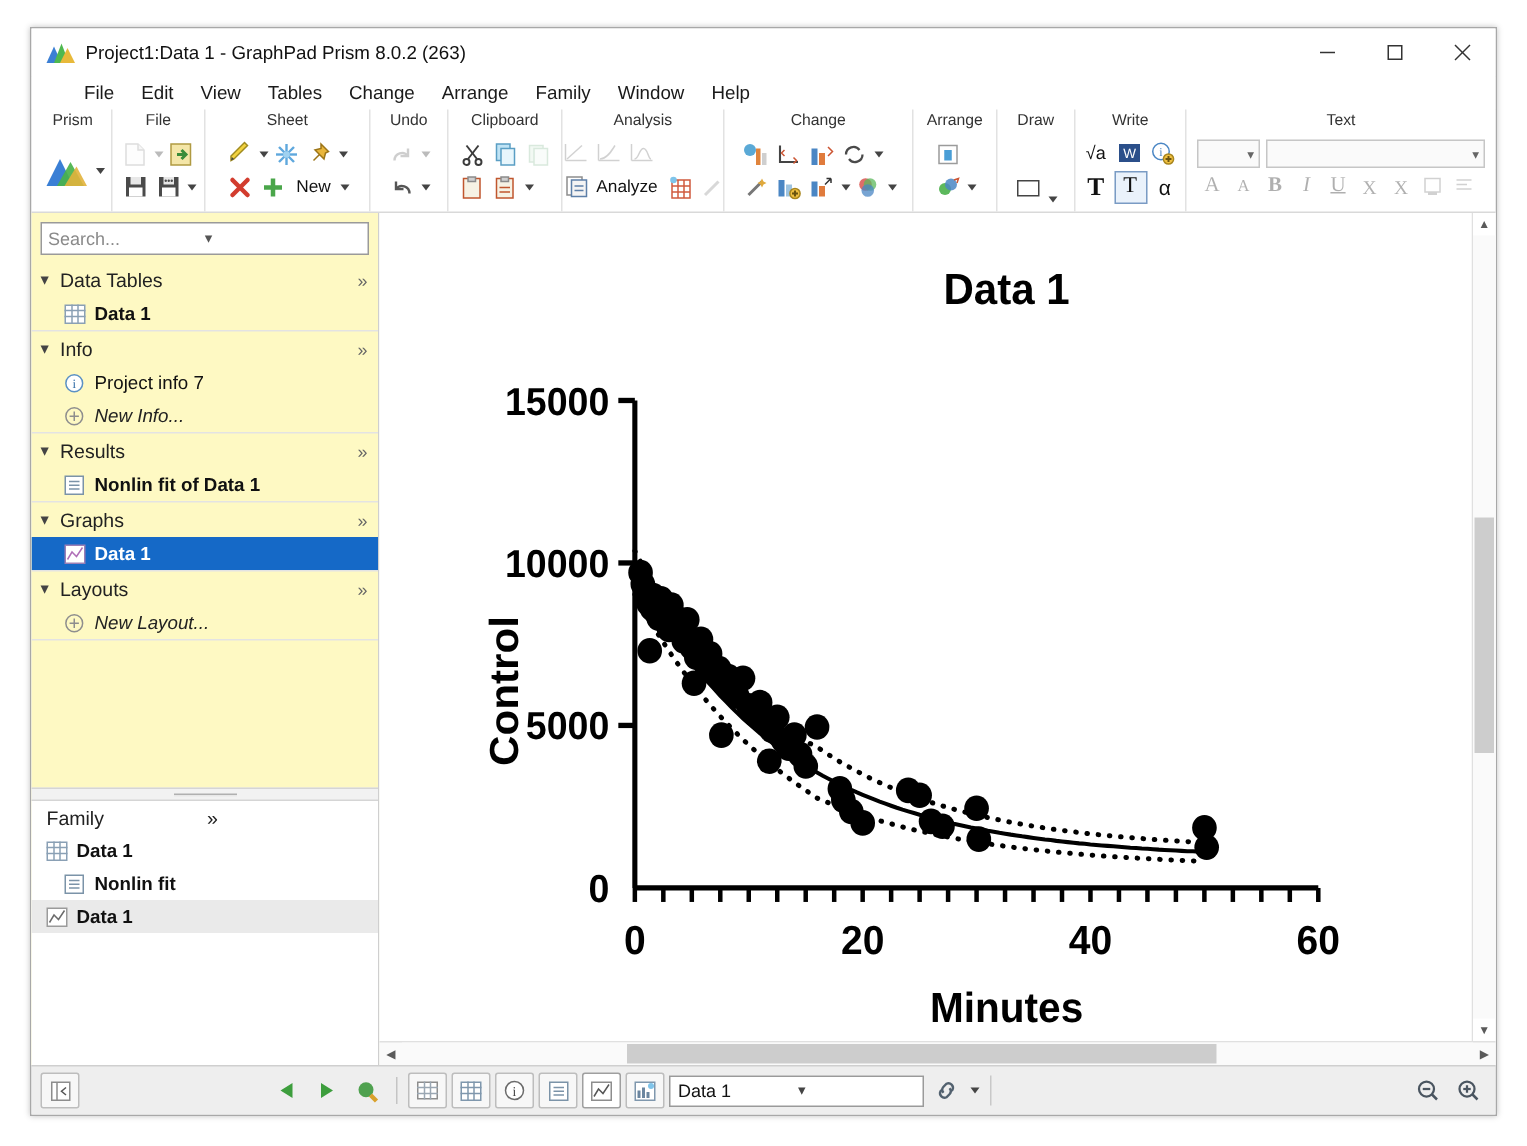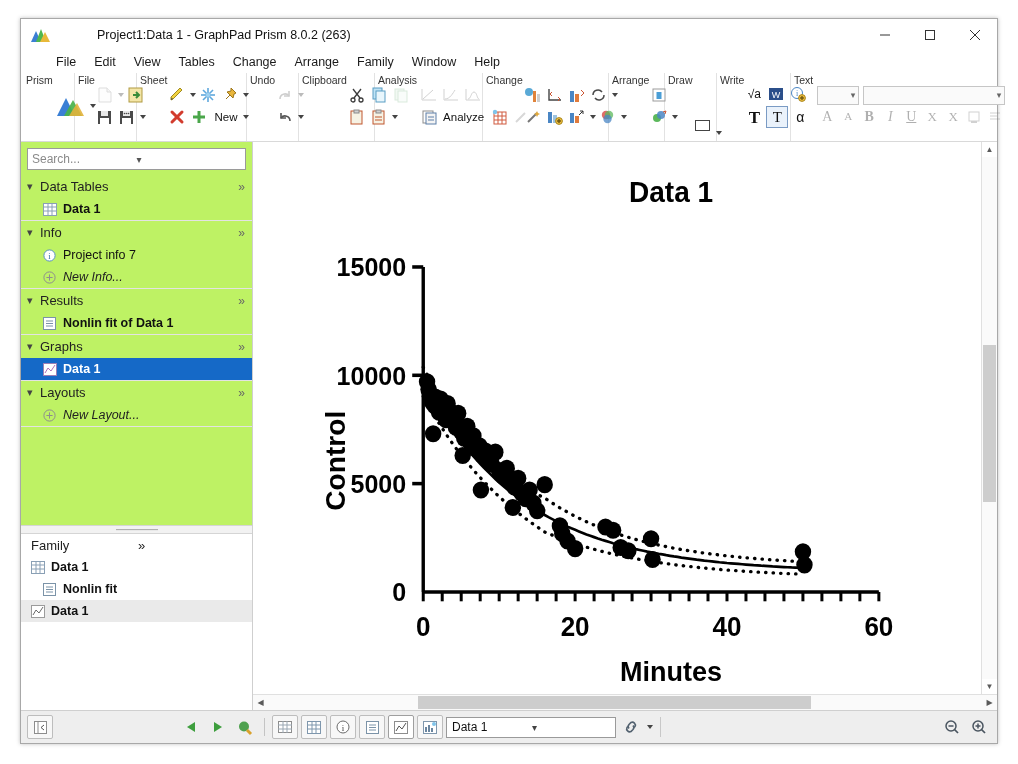--- a/index.html
+++ b/index.html
@@ -9,52 +9,52 @@
     background:#ffffff;
     -webkit-font-smoothing:antialiased;
   }
   .app{
     position:absolute;left:20px;top:18px;width:978px;height:726px;
     background:#ffffff;border:1px solid #a8a8a8;box-sizing:border-box;
     display:flex;flex-direction:column;
     box-shadow:0 0 4px rgba(0,0,0,.25);
   }
   
-  .titlebar{height:32px;display:flex;align-items:center;background:#fff;flex:0 0 auto;gap:40px;}
+  .titlebar{height:32px;display:flex;align-items:center;background:#fff;flex:0 0 auto;}
   .tb-icon{width:18px;height:14px;margin-left:10px;margin-right:8px;position:relative;}
   .tb-icon i{position:absolute;bottom:0;width:0;height:0;border-style:solid;}
   .tb-i1{left:0;border-width:0 5px 11px 5px;border-color:transparent transparent #3b7fd4 transparent;}
   .tb-i2{left:5px;border-width:0 5px 13px 5px;border-color:transparent transparent #4fb84f transparent;}
   .tb-i3{left:9px;border-width:0 5px 10px 5px;border-color:transparent transparent #e8b93a transparent;}
   .tb-title{font-size:12.5px;color:#111;flex:1;}
   .wbtns{display:flex;height:32px;}
   .wbtn{width:45px;height:32px;display:flex;align-items:center;justify-content:center;color:#222;font-size:13px;}
   .wbtn svg{display:block;}
   
   .menubar{height:22px;display:flex;align-items:center;padding-left:26px;gap:0;flex:0 0 auto;background:#fff;}
   .menu-item{font-size:12.5px;color:#1a1a1a;padding:2px 9px;}
   
   .ribbon{flex:0 0 auto;background:#fff;border-bottom:1px solid #d9d9d9;display:flex;height:68px;padding-left:2px;}
-  .rgroup{display:flex;flex-direction:row;border-right:1px solid #e2e2e2;padding:0 3px;height:68px;box-sizing:border-box;}
+  .rgroup{display:flex;flex-direction:column;border-right:1px solid #e2e2e2;padding:0 3px;height:68px;box-sizing:border-box;}
   .rgroup:last-child{border-right:none;}
   .rlabel{font-size:10.5px;color:#333;text-align:center;height:15px;line-height:15px;}
   .rbody{flex:1;display:flex;align-items:center;justify-content:center;gap:2px;padding-bottom:2px;}
   .rcol{display:flex;flex-direction:column;justify-content:center;gap:2px;}
   .rrow{display:flex;align-items:center;gap:2px;}
   .ic{width:20px;height:20px;display:flex;align-items:center;justify-content:center;position:relative;}
   .ic.lg{width:34px;height:34px;}
   .caret{width:0;height:0;border-left:3px solid transparent;border-right:3px solid transparent;border-top:4px solid #444;margin-left:1px;}
   .caret.dim{border-top-color:#bbb;}
   .dis{opacity:.33;}
   .abtn{display:flex;align-items:center;gap:3px;font-size:11.5px;color:#111;padding:1px 3px;}
   .txtfield{height:19px;border:1px solid #c6c6c6;background:#fafafa;display:flex;align-items:center;justify-content:flex-end;padding-right:3px;box-sizing:border-box;}
   .glyph{font-size:14px;color:#111;line-height:1;}
   
   .main{flex:1;display:flex;min-height:0;background:#f0f0f0;}
-  .nav{width:232px;display:flex;flex-direction:column;background:#bef264;border-right:1px solid #cfcfcf;box-sizing:border-box;}
+  .nav{width:232px;display:flex;flex-direction:column;background:#fef9c3;border-right:1px solid #cfcfcf;box-sizing:border-box;}
   .searchwrap{padding:6px 6px 5px 6px;}
   .search{height:22px;border:1px solid #9a9a9a;display:flex;align-items:center;padding:0 4px;box-sizing:border-box;background:#fff;}
   .search span{font-size:12px;color:#8a8a8a;flex:1;}
   .navscroll{flex:1;overflow:hidden;position:relative;}
   .sect{border-bottom:1px solid #e3e3e3;}
   .sect-hd{height:23px;display:flex;align-items:center;padding-left:6px;}
   .chev{width:13px;font-size:11px;color:#444;}
   .sect-name{font-size:13px;color:#222;flex:1;}
   .more{font-size:12px;color:#666;padding-right:7px;}
   .row{height:22px;display:flex;align-items:center;padding-left:22px;font-size:12.5px;color:#111;}

